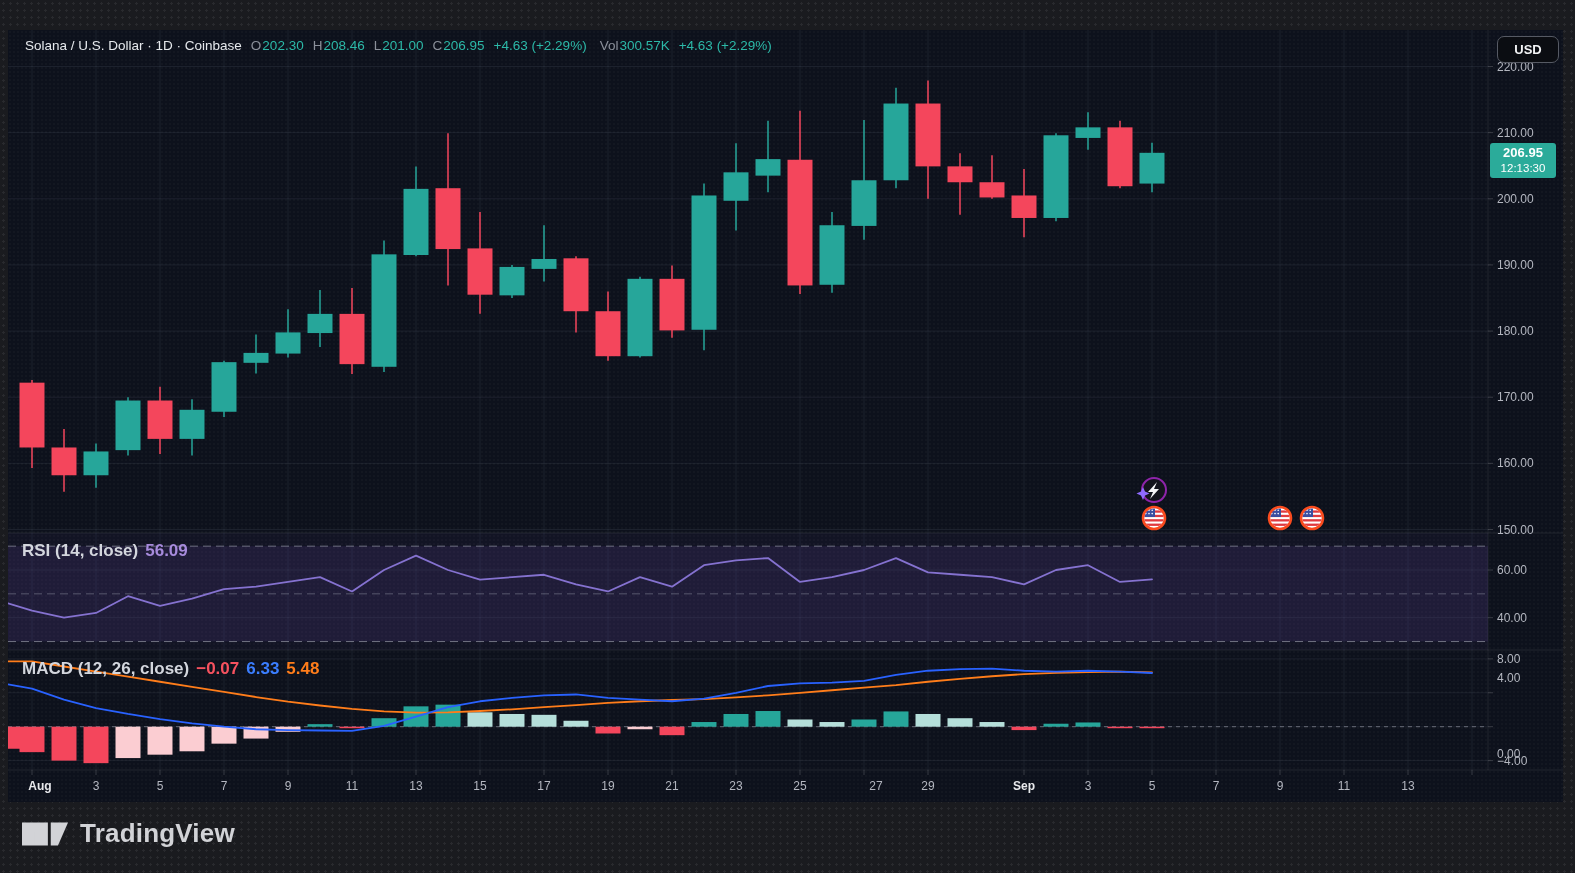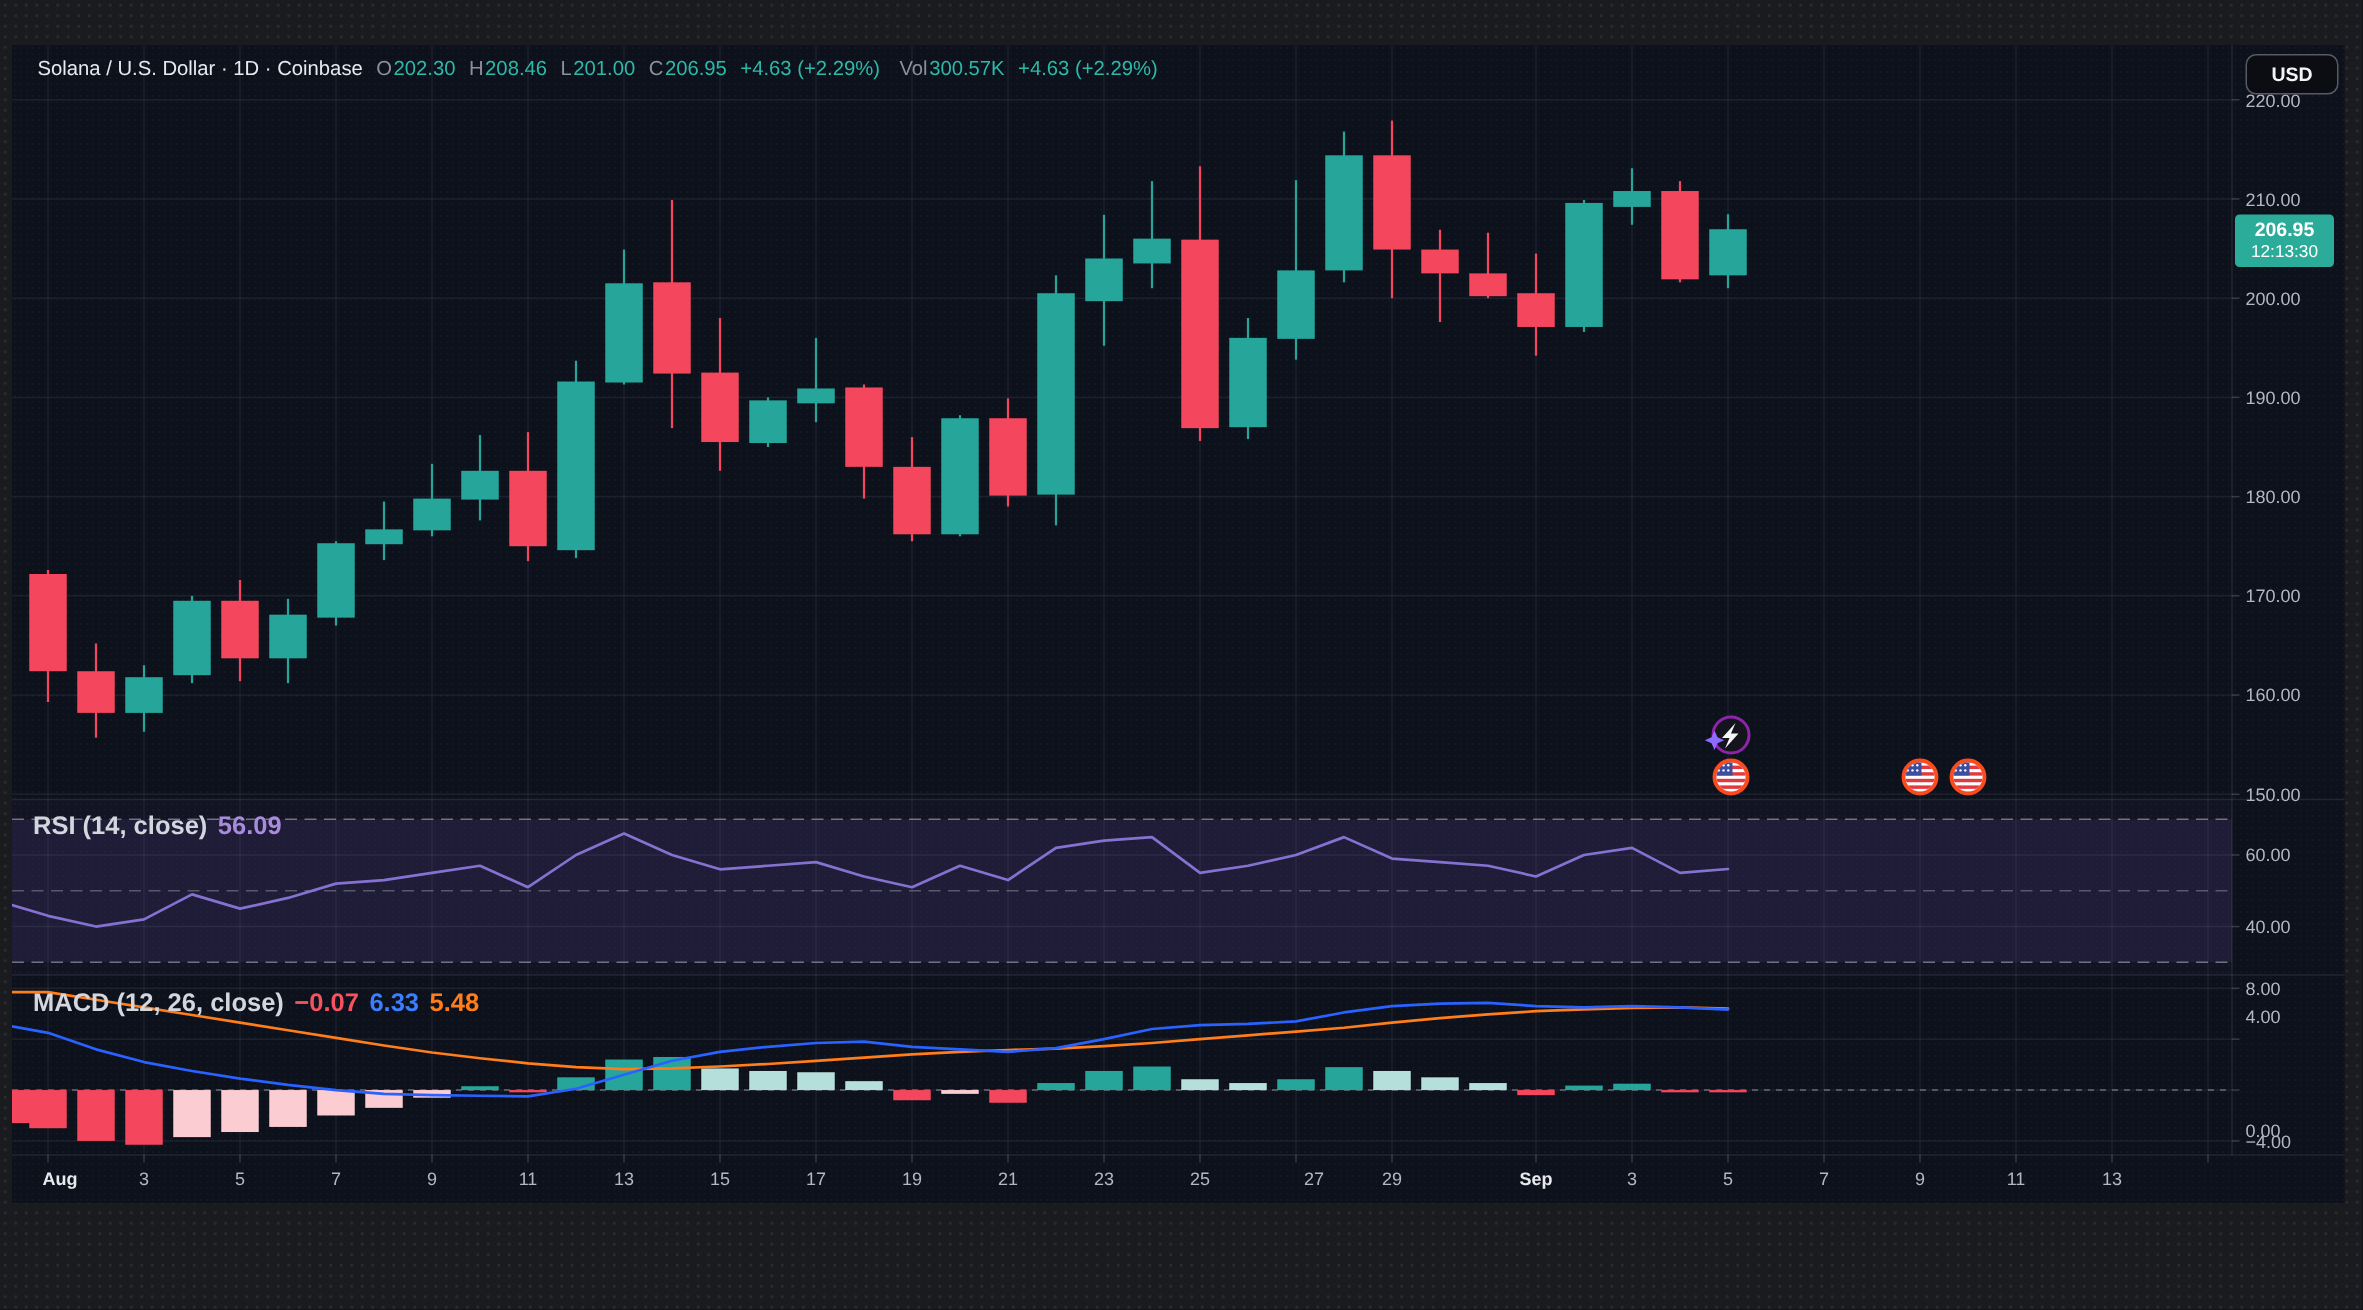--- a/index.html
+++ b/index.html
@@ -402,13 +402,20 @@
       <div class="axis-label" style="top: 463.358px;">160.00</div>
       <div class="axis-label" style="top: 529.501px;">150.00</div>
       <div class="axis-label" style="top: 570px;">60.00</div>
       <div class="axis-label" style="top: 617.7px;">40.00</div>
       <div class="axis-label" style="top: 658.86px;">8.00</div>
       <div class="axis-label" style="top: 678px;">4.00</div>
       <div class="axis-label" style="top: 754px;">0.00</div>
       <div class="axis-label" style="top: 760.62px;">−4.00</div>
     </div>
 
+  <div id="logo">
+    <svg width="46" height="30" viewBox="0 0 64 40">
+      <path fill="#d2d3d7" d="M0 4 H36 V16 H18 V36 H0 Z M18 16 H36 V36 H18 Z"></path>
+      <path fill="#d2d3d7" d="M40 4 H64 L50 36 H40 Z"></path>
+    </svg>
+    <span id="logo-text">TradingView</span>
+  </div>
 </div>
 
 </body></html>

